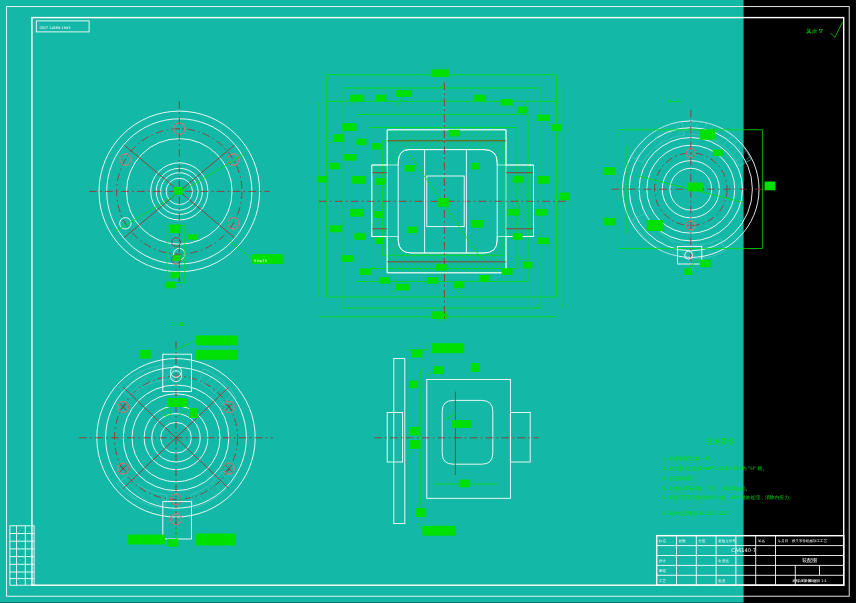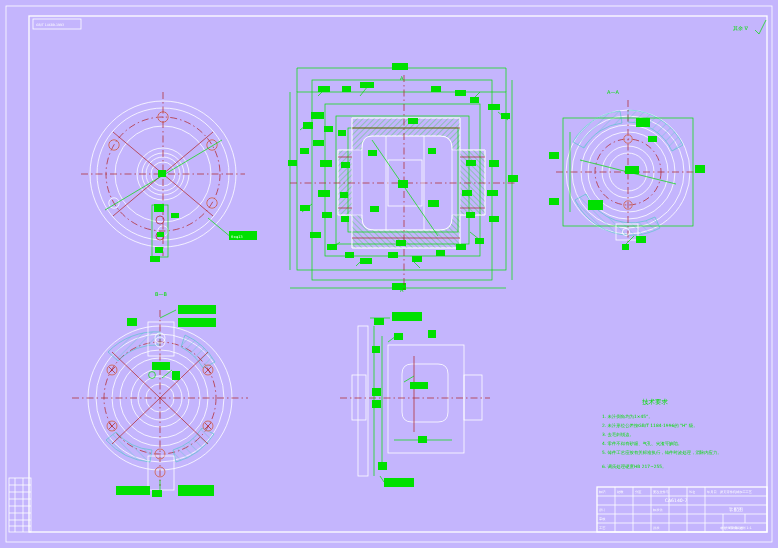--- a/index.html
+++ b/index.html
@@ -1,17 +1,17 @@
 <!DOCTYPE html>
 <html><head>
 <meta charset="utf-8">
 <style>
   html,body{margin:0;padding:0;background:#000;}
   body{width:778px;height:548px;overflow:hidden;font-family:"DejaVu Sans","Liberation Sans",sans-serif;}
-  #stage{position:relative;width:778px;height:548px;background:#c4b5fd;}
+  #stage{position:relative;width:676px;height:548px;background:#14b8a6;}
   svg#cad{position:absolute;left:0;top:0;width:778px;height:548px;display:block;}
   .wt{fill:none;stroke:#ffffff;stroke-width:.8;}
   .wt2{fill:none;stroke:#ffffff;stroke-width:1.3;}
   .rd{fill:none;stroke:#b02020;stroke-width:.7;}
   .rdash{fill:none;stroke:#b02020;stroke-width:.7;stroke-dasharray:7 3 1.5 3;}
   .gn{fill:none;stroke:#00e000;stroke-width:.7;}
   .gnf{fill:#00e000;stroke:none;}
   .txtw{font-size:3.4px;fill:#ffffff;font-family:"DejaVu Sans",sans-serif;}
   .lbl{font-size:5px;fill:#00e000;font-family:"DejaVu Sans",sans-serif;}
   .tb{font-size:4.6px;fill:#ffffff;font-family:"DejaVu Sans",sans-serif;}

